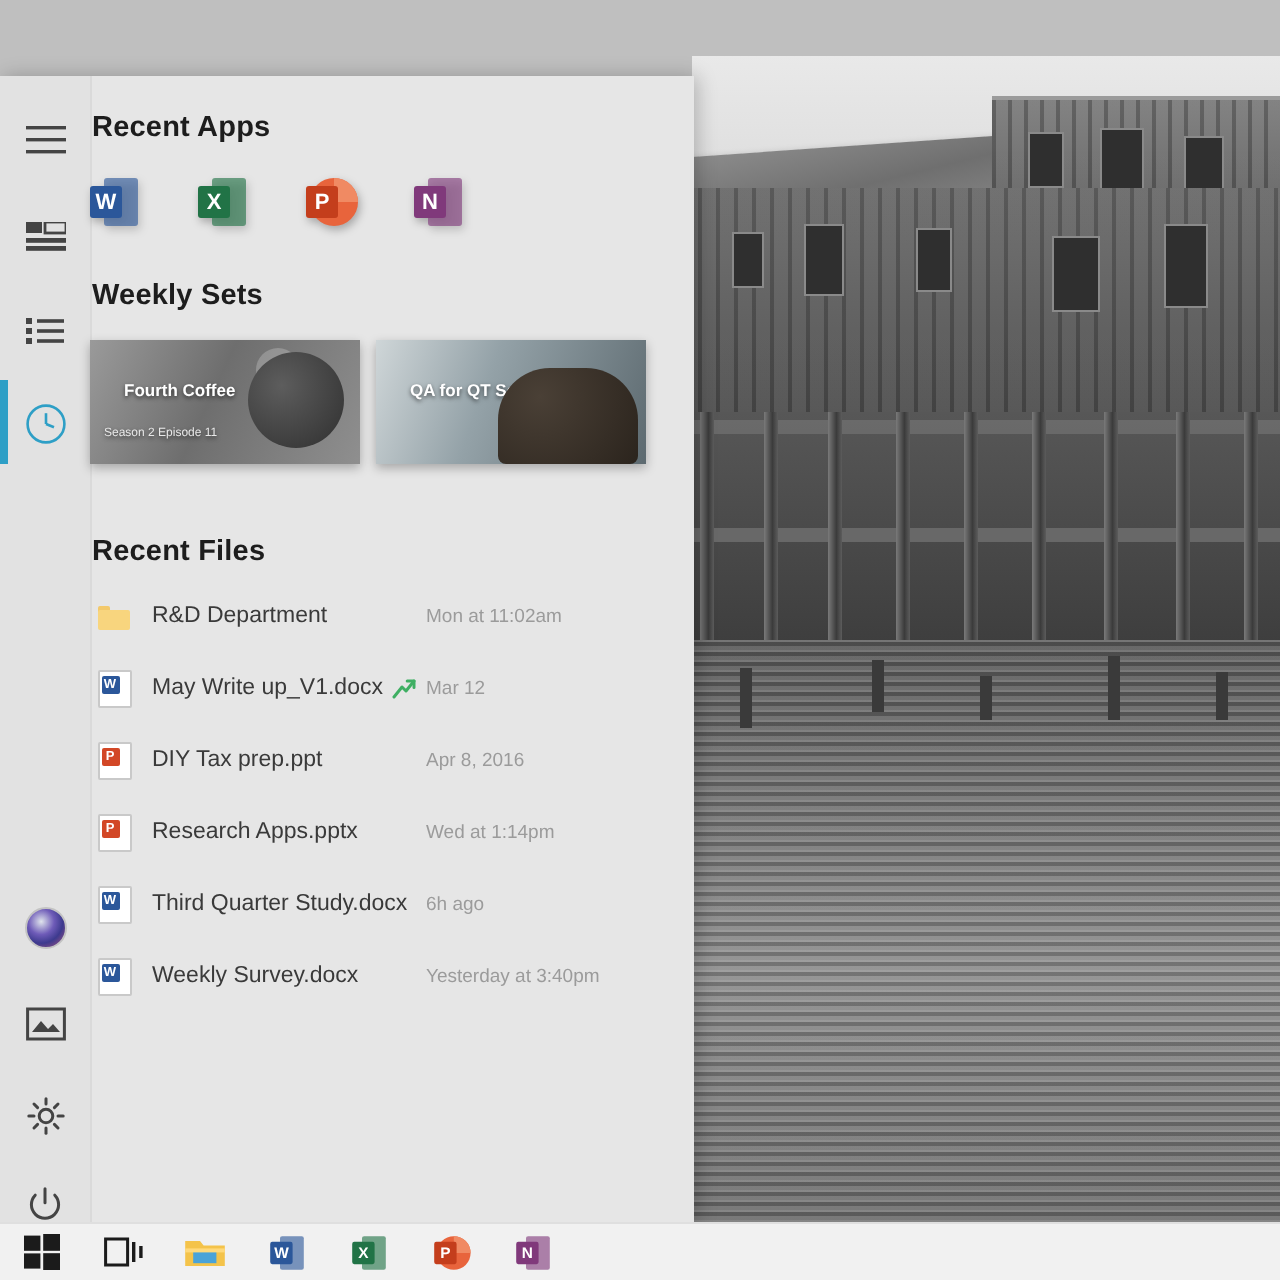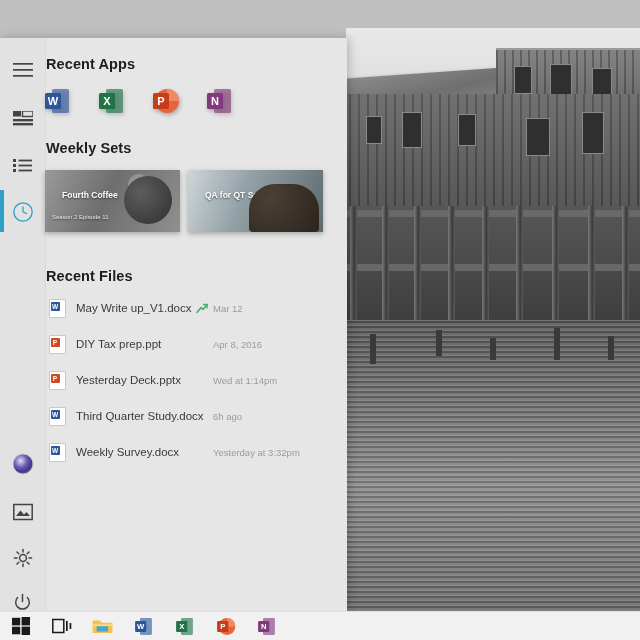--- a/index.html
+++ b/index.html
@@ -327,20 +327,27 @@
           <div class="set-card cardB">
             <div class="cap">QA for QT Series</div>
           </div>
         </div>
 
       <div id="files-title" class="sec-title">Recent Files</div>
 
       <div id="files">
           <div class="frow">
             <div class="ic">
+              <div class="folder"></div>
+            </div>
+            <div class="nm">R&amp;D Department</div>
+            <div class="dt">Mon at 11:02am</div>
+          </div>
+          <div class="frow">
+            <div class="ic">
               <div class="doc">
                 <div class="sq" style="background:#2b579a">W</div>
               </div>
             </div>
             <div class="nm">May Write up_V1.docx</div>
             <div class="trend">
               <svg width="12" height="11" viewBox="0 0 12 11">
                 <path d="M1 9.5 L5 4.5 L7 6.5 L11 1.5" fill="none" stroke="#3faf63" stroke-width="1.5" stroke-linecap="round" stroke-linejoin="round"></path>
                 <path d="M7.6 1.5 L11 1.5 L11 4.8" fill="none" stroke="#3faf63" stroke-width="1.5" stroke-linecap="round" stroke-linejoin="round"></path>
               </svg>
@@ -355,40 +362,40 @@
             </div>
             <div class="nm">DIY Tax prep.ppt</div>
             <div class="dt">Apr 8, 2016</div>
           </div>
           <div class="frow">
             <div class="ic">
               <div class="doc">
                 <div class="sq" style="background:#d24726">P</div>
               </div>
             </div>
-            <div class="nm">Yesterday Deck.pptx</div>
+            <div class="nm">Research Apps.pptx</div>
             <div class="dt">Wed at 1:14pm</div>
           </div>
           <div class="frow">
             <div class="ic">
               <div class="doc">
                 <div class="sq" style="background:#2b579a">W</div>
               </div>
             </div>
             <div class="nm">Third Quarter Study.docx</div>
             <div class="dt">6h ago</div>
           </div>
           <div class="frow">
             <div class="ic">
               <div class="doc">
                 <div class="sq" style="background:#2b579a">W</div>
               </div>
             </div>
             <div class="nm">Weekly Survey.docx</div>
-            <div class="dt">Yesterday at 3:32pm</div>
+            <div class="dt">Yesterday at 3:40pm</div>
           </div>
         </div>
     </div>
   </div>
 
   <div id="taskbar">
       <div class="tb-item">
         <svg width="18" height="18" viewBox="0 0 18 18">
           <rect x="0" y="0.8" width="8.2" height="7.6" fill="#1b1b1b"></rect>
           <rect x="9.6" y="0" width="8.4" height="8.4" fill="#1b1b1b"></rect>

